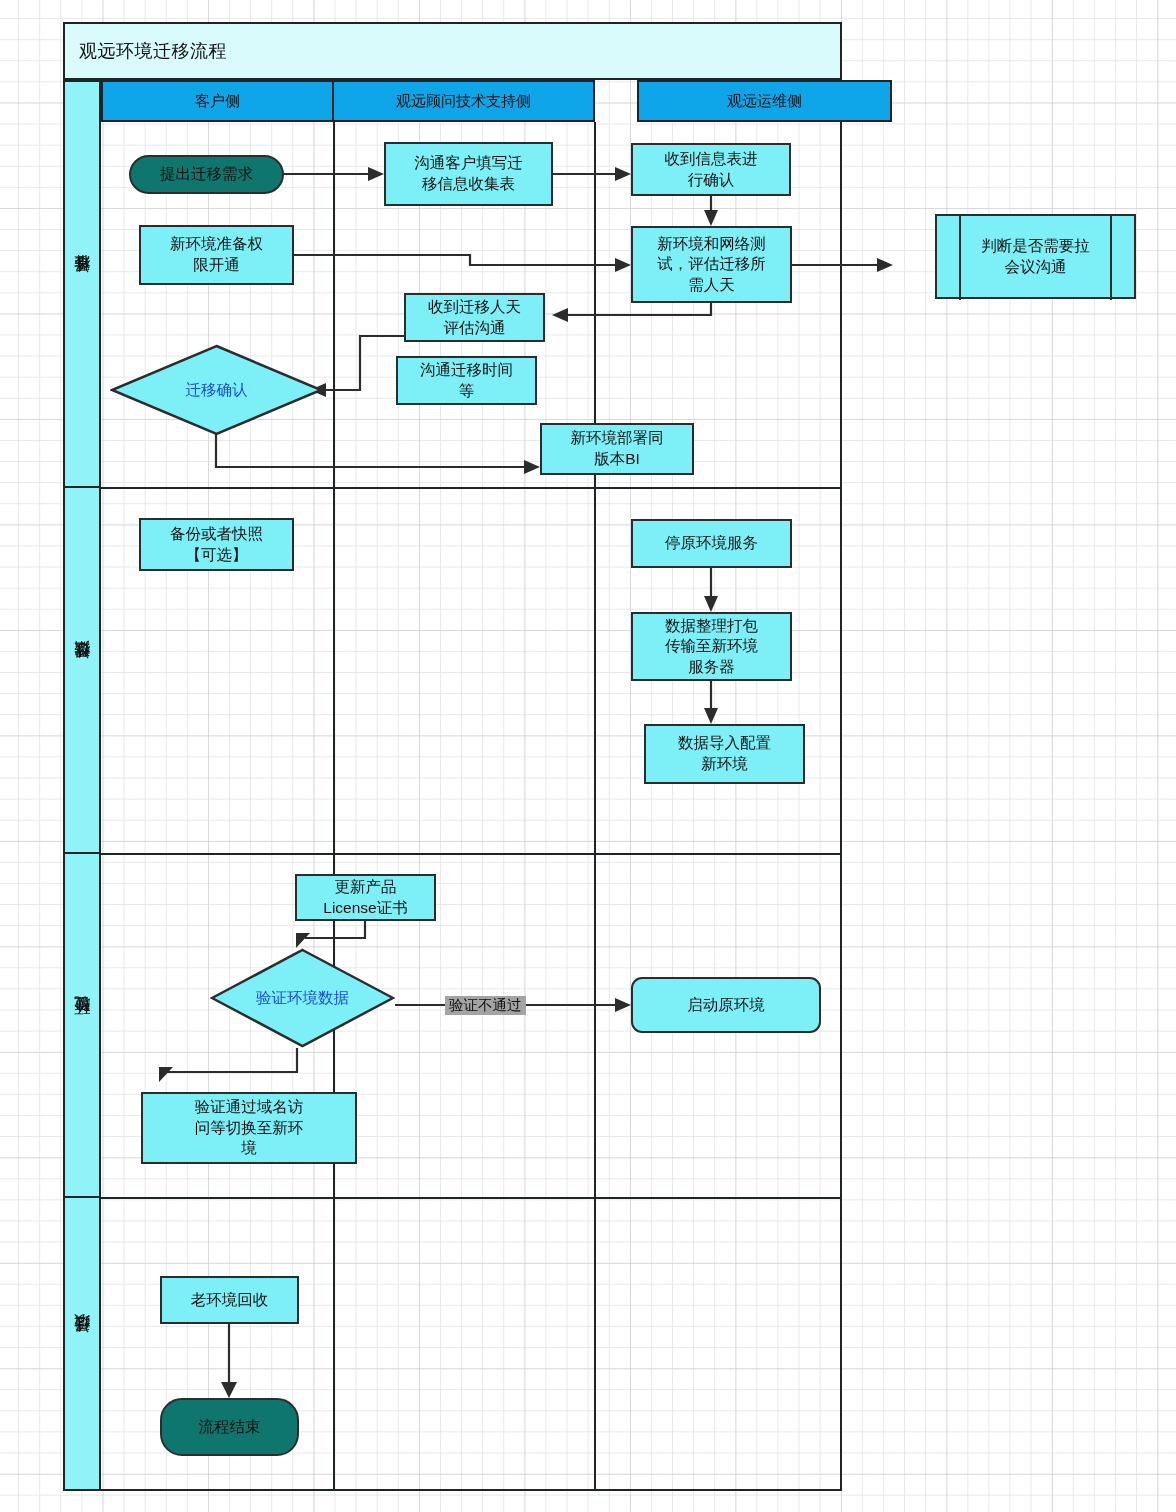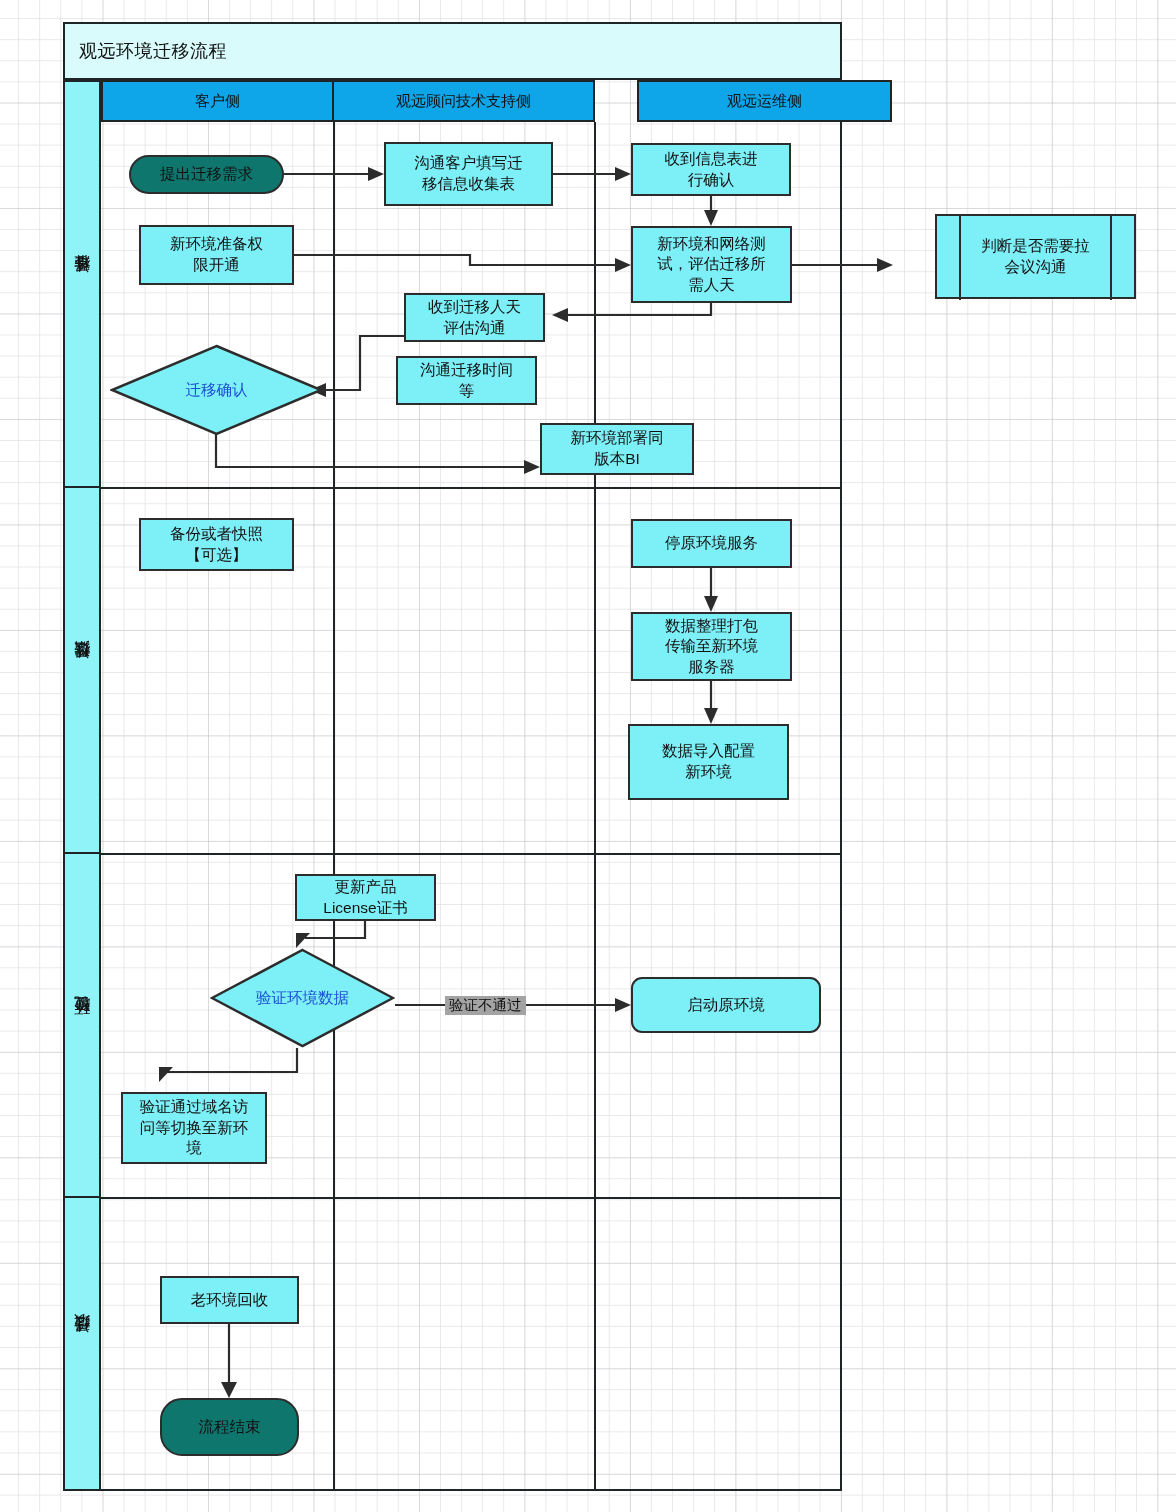--- a/index.html
+++ b/index.html
@@ -238,38 +238,38 @@
 
   <div class="abs node" style="left:139px; top:518px; width:155px; height:53px;">备份或者快照
 【可选】</div>
 
   <div class="abs node" style="left:631px; top:519px; width:161px; height:49px;">停原环境服务</div>
 
   <div class="abs node" style="left:631px; top:612px; width:161px; height:69px;">数据整理打包
 传输至新环境
 服务器</div>
 
-  <div class="abs node" style="left:628px; top:724px; width:161px; height:76px;">数据导入配置
+  <div class="abs node" style="left:644px; top:724px; width:161px; height:60px;">数据导入配置
 新环境</div>
 
   <div class="abs node" style="left:295px; top:874px; width:141px; height:47px;">更新产品
 License证书</div>
 
   <div class="abs diamond" style="left:210px; top:948px; width:185px; height:100px;">
     <svg width="185" height="100" style="position:absolute;left:0;top:0;">
       <polygon points="92.5,2 183,50 92.5,98 2,50" fill="#7df0f7" stroke="#2c2c2c" stroke-width="2.5"></polygon>
     </svg>
     <div class="dlabel">验证环境数据</div>
   </div>
 
   <div class="edge-label" style="left:445px; top:996px;">验证不通过</div>
 
   <div class="abs node" style="left:631px; top:977px; width:190px; height:56px;border-radius:11px;">启动原环境</div>
 
-  <div class="abs node" style="left:121px; top:1092px; width:146px; height:72px;">验证通过域名访
+  <div class="abs node" style="left:141px; top:1092px; width:216px; height:72px;">验证通过域名访
 问等切换至新环
 境</div>
 
   <div class="abs node" style="left:160px; top:1276px; width:139px; height:48px;">老环境回收</div>
 
   <div class="abs node terminator" style="left:160px; top:1398px; width:139px; height:58px;">流程结束</div>
 
 </div>
 
 </body></html>

